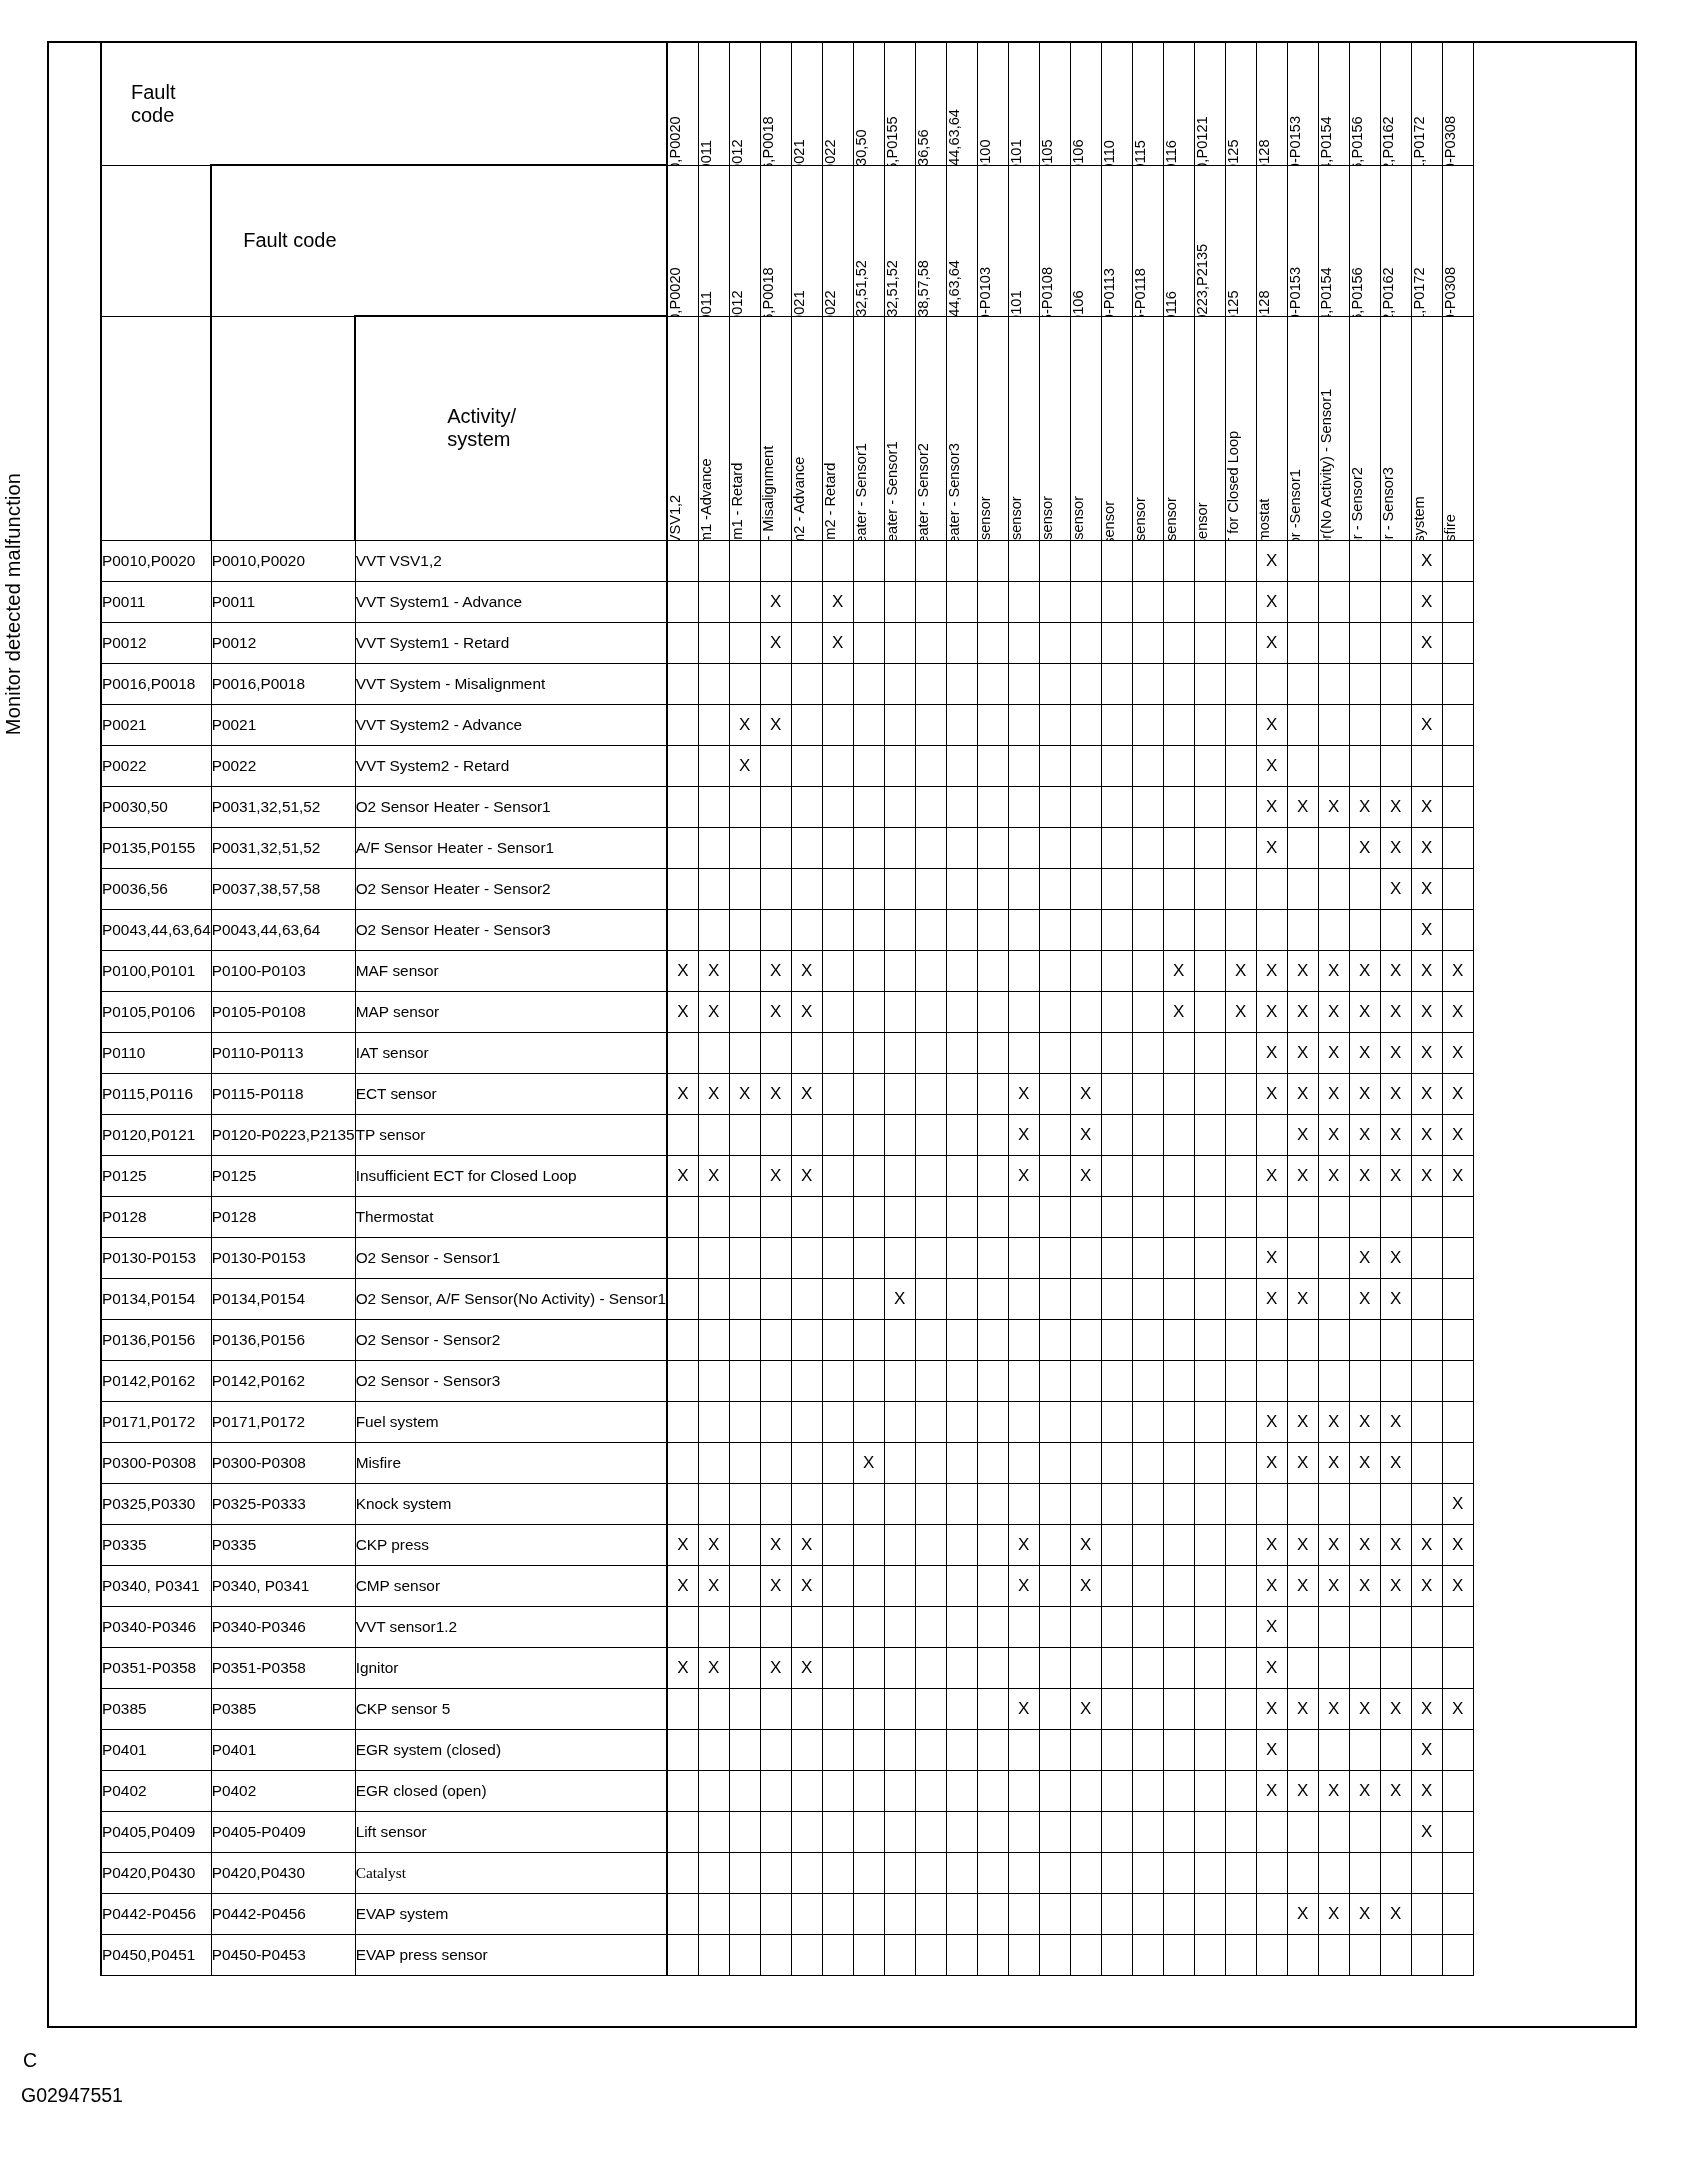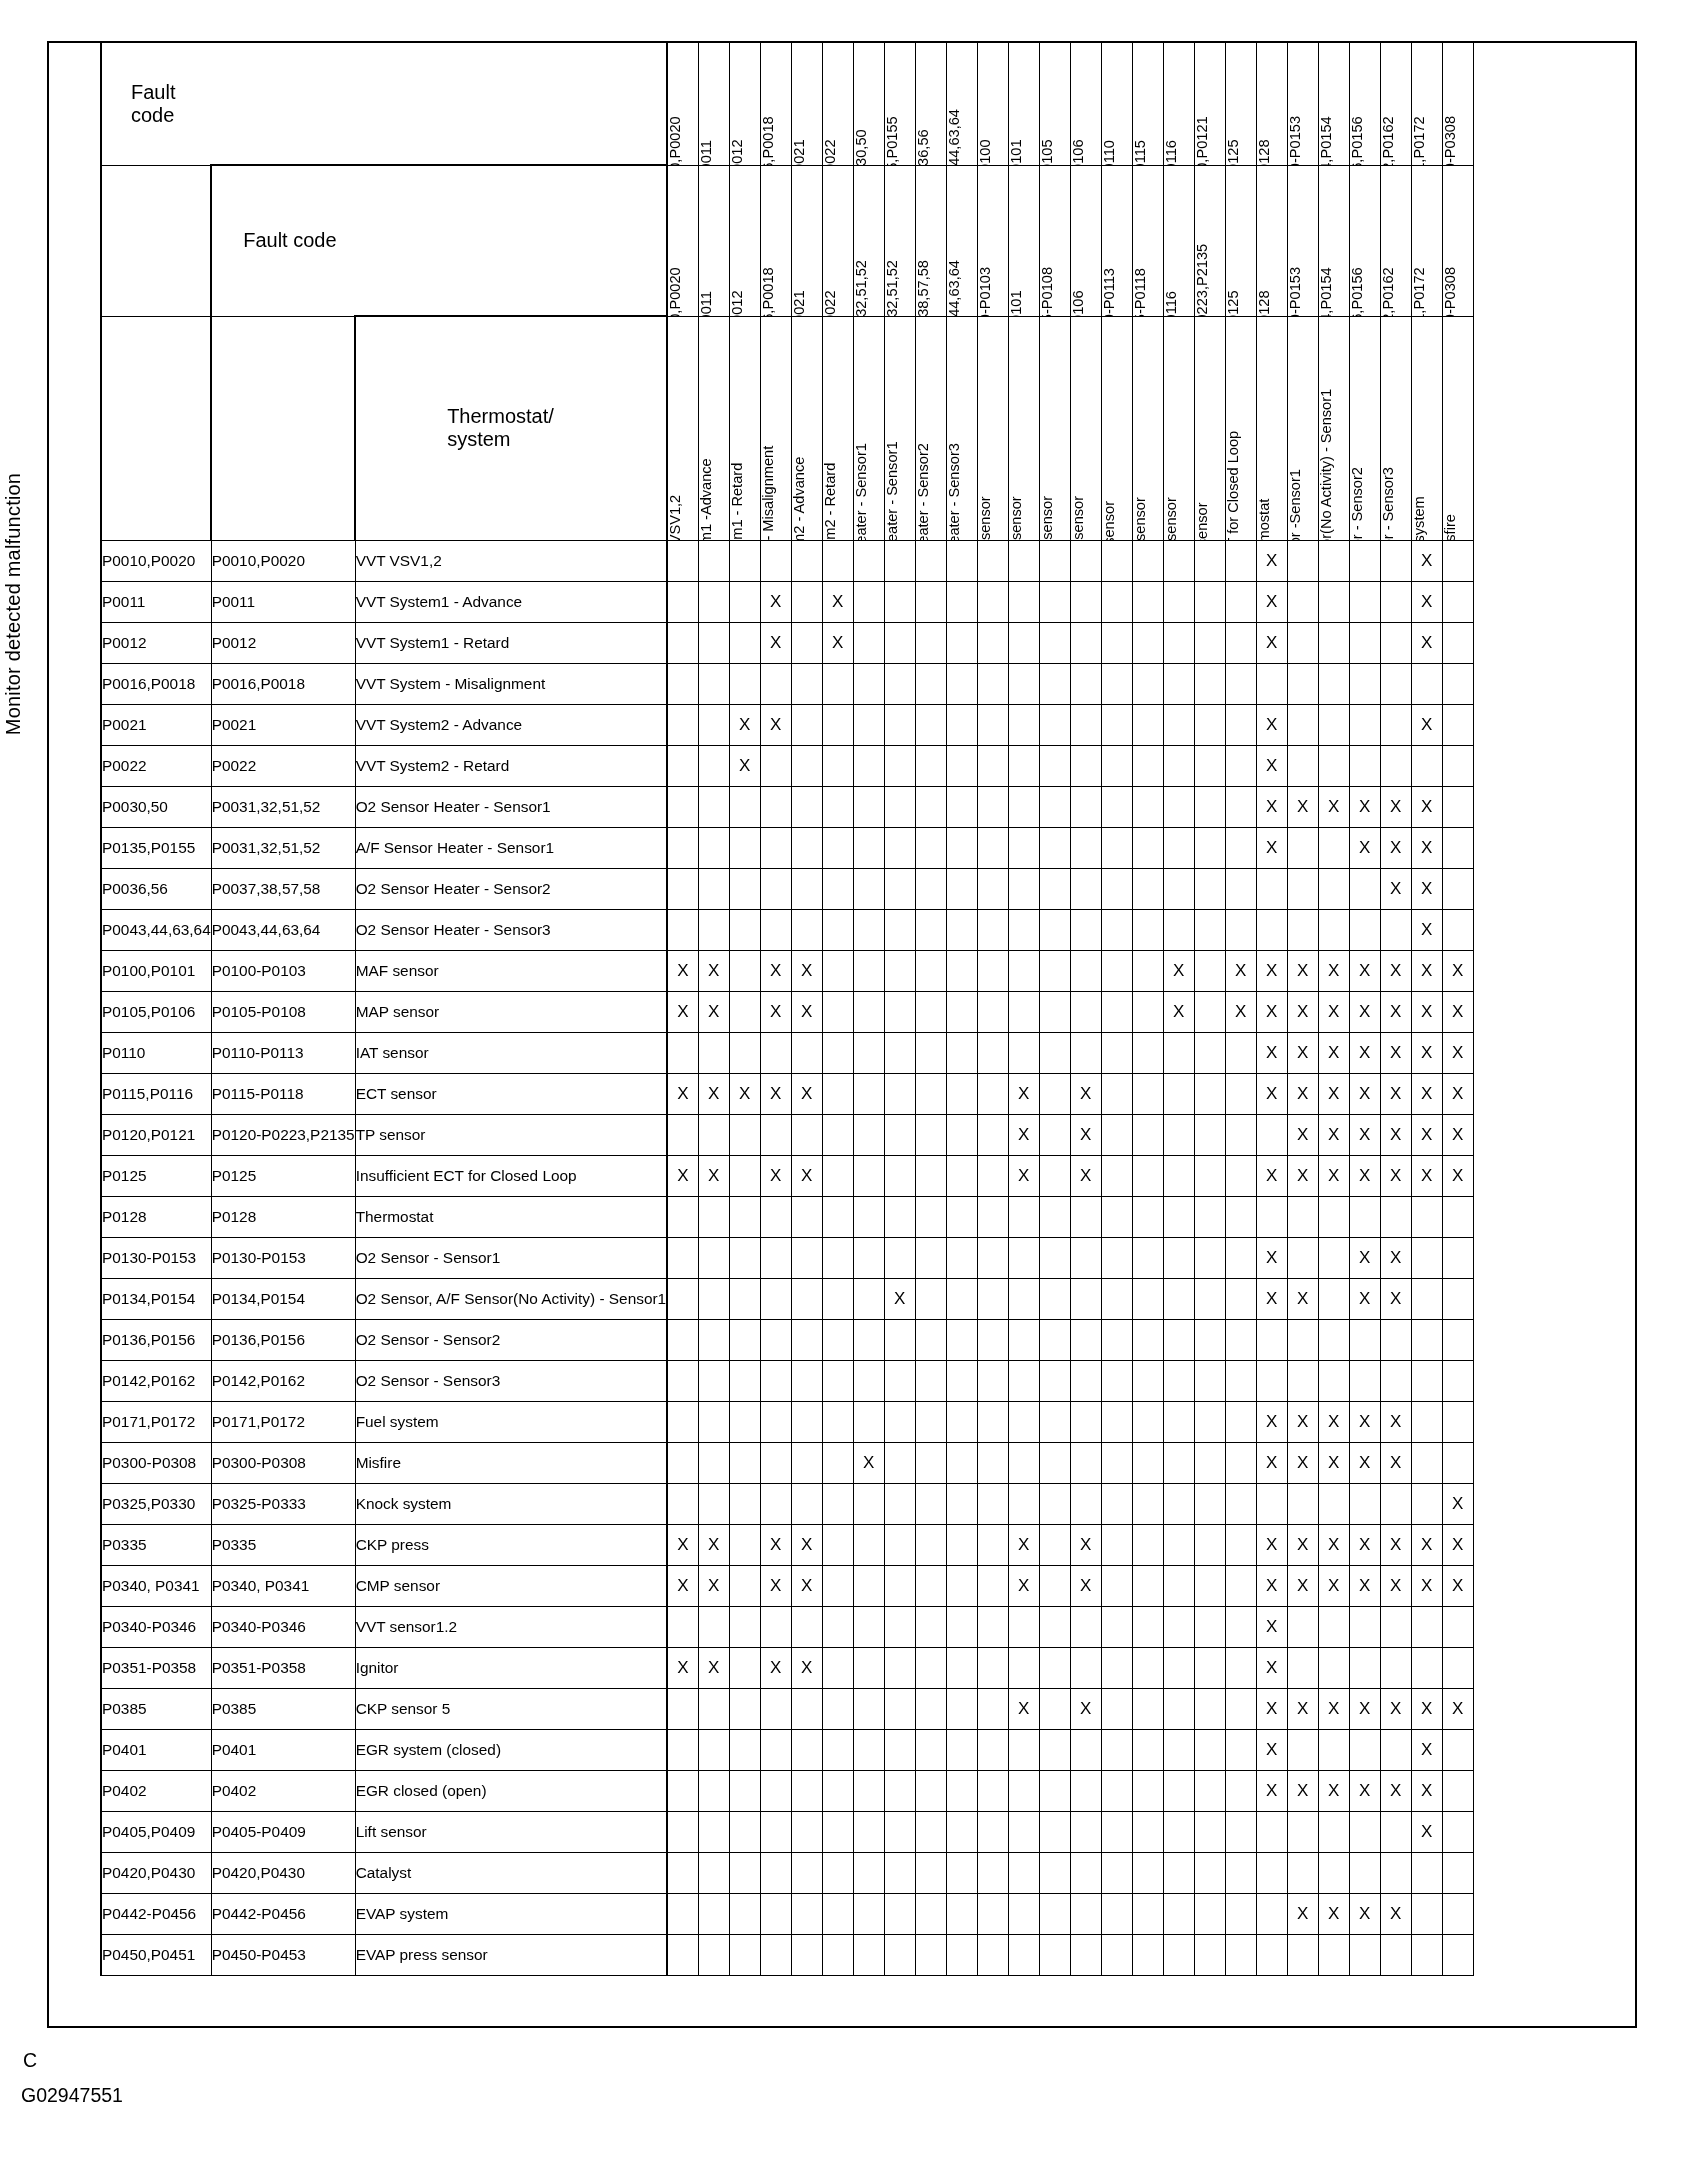--- a/index.html
+++ b/index.html
@@ -363,21 +363,21 @@
           <td class="rot" style="width: 31px; height: 151px;">
             <div class="rotwrap">
               <span>P0300-P0308</span>
             </div>
           </td>
         </tr>
         <tr>
           <td class="thick-l" style="width: 104px; height: 224px; border-right: none; border-top: none;"></td>
           <td class="thick-l" style="width: 113px; border-right: none; border-top: none;"></td>
           <td class="hdr-label thick-t thick-l" style="width: 233px; padding-left: 91px;">
-            <span>Thermostat/</span>
+            <span>Activity/</span>
             <span>system</span>
           </td>
           <td class="rot thick-l" style="width: 31px; height: 224px;">
             <div class="rotwrap">
               <span>VVT VSV1,2</span>
             </div>
           </td>
           <td class="rot" style="width: 31px; height: 224px;">
             <div class="rotwrap">
               <span>VVT System1 -Advance</span>
@@ -1492,21 +1492,21 @@
           <td class="cellx" style="width: 31px;"></td>
           <td class="cellx" style="width: 31px;"></td>
           <td class="cellx" style="width: 31px;"></td>
           <td class="cellx" style="width: 31px;"></td>
           <td class="cellx" style="width: 31px;">X</td>
           <td class="cellx" style="width: 31px;"></td>
         </tr>
         <tr>
           <td class="r-code thick-l" style="width: 104px; height: 41px;">P0420,P0430</td>
           <td class="r-code" style="width: 113px;">P0420,P0430</td>
-          <td class="r-comp" style="width: 233px;">Catalyst</td>
+          <td class="r-comp" style="width: 233px; font-family: Liberation Serif, serif;">Catalyst</td>
           <td class="cellx thick-l" style="width: 31px;"></td>
           <td class="cellx" style="width: 31px;"></td>
           <td class="cellx" style="width: 31px;"></td>
           <td class="cellx" style="width: 31px;"></td>
           <td class="cellx" style="width: 31px;"></td>
           <td class="cellx" style="width: 31px;"></td>
           <td class="cellx" style="width: 31px;"></td>
           <td class="cellx" style="width: 31px;"></td>
           <td class="cellx" style="width: 31px;"></td>
           <td class="cellx" style="width: 31px;"></td>

